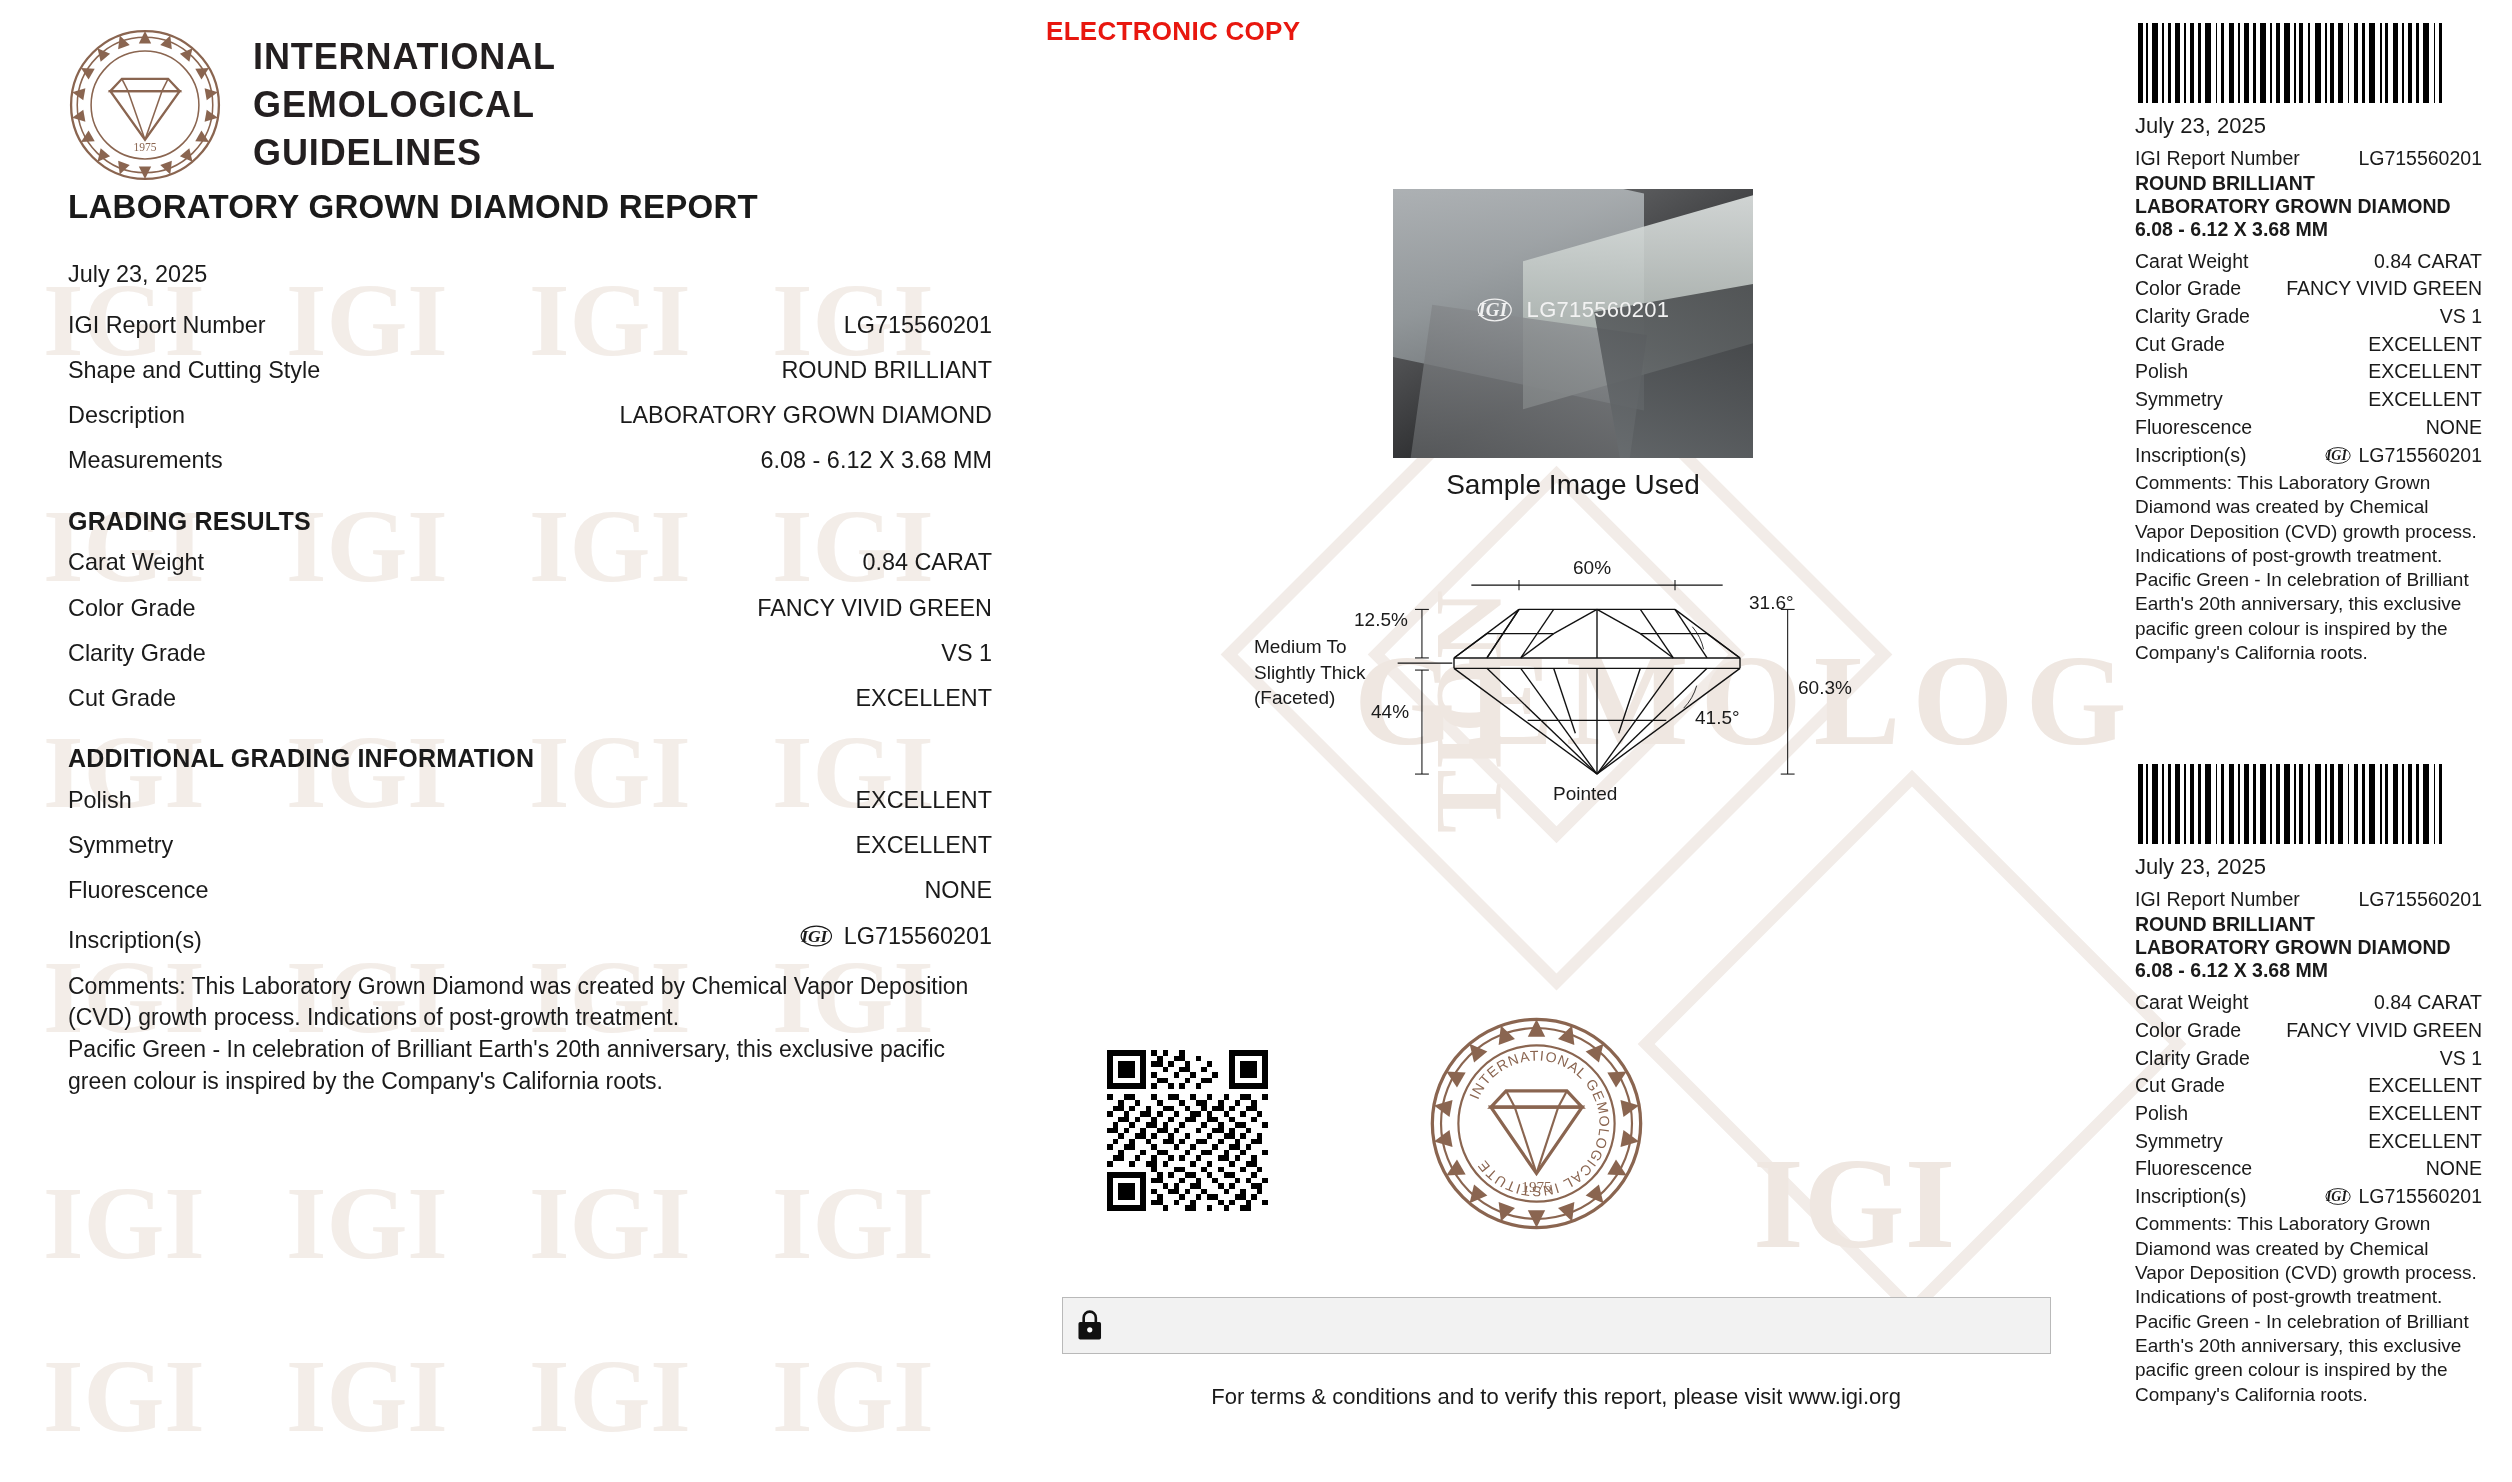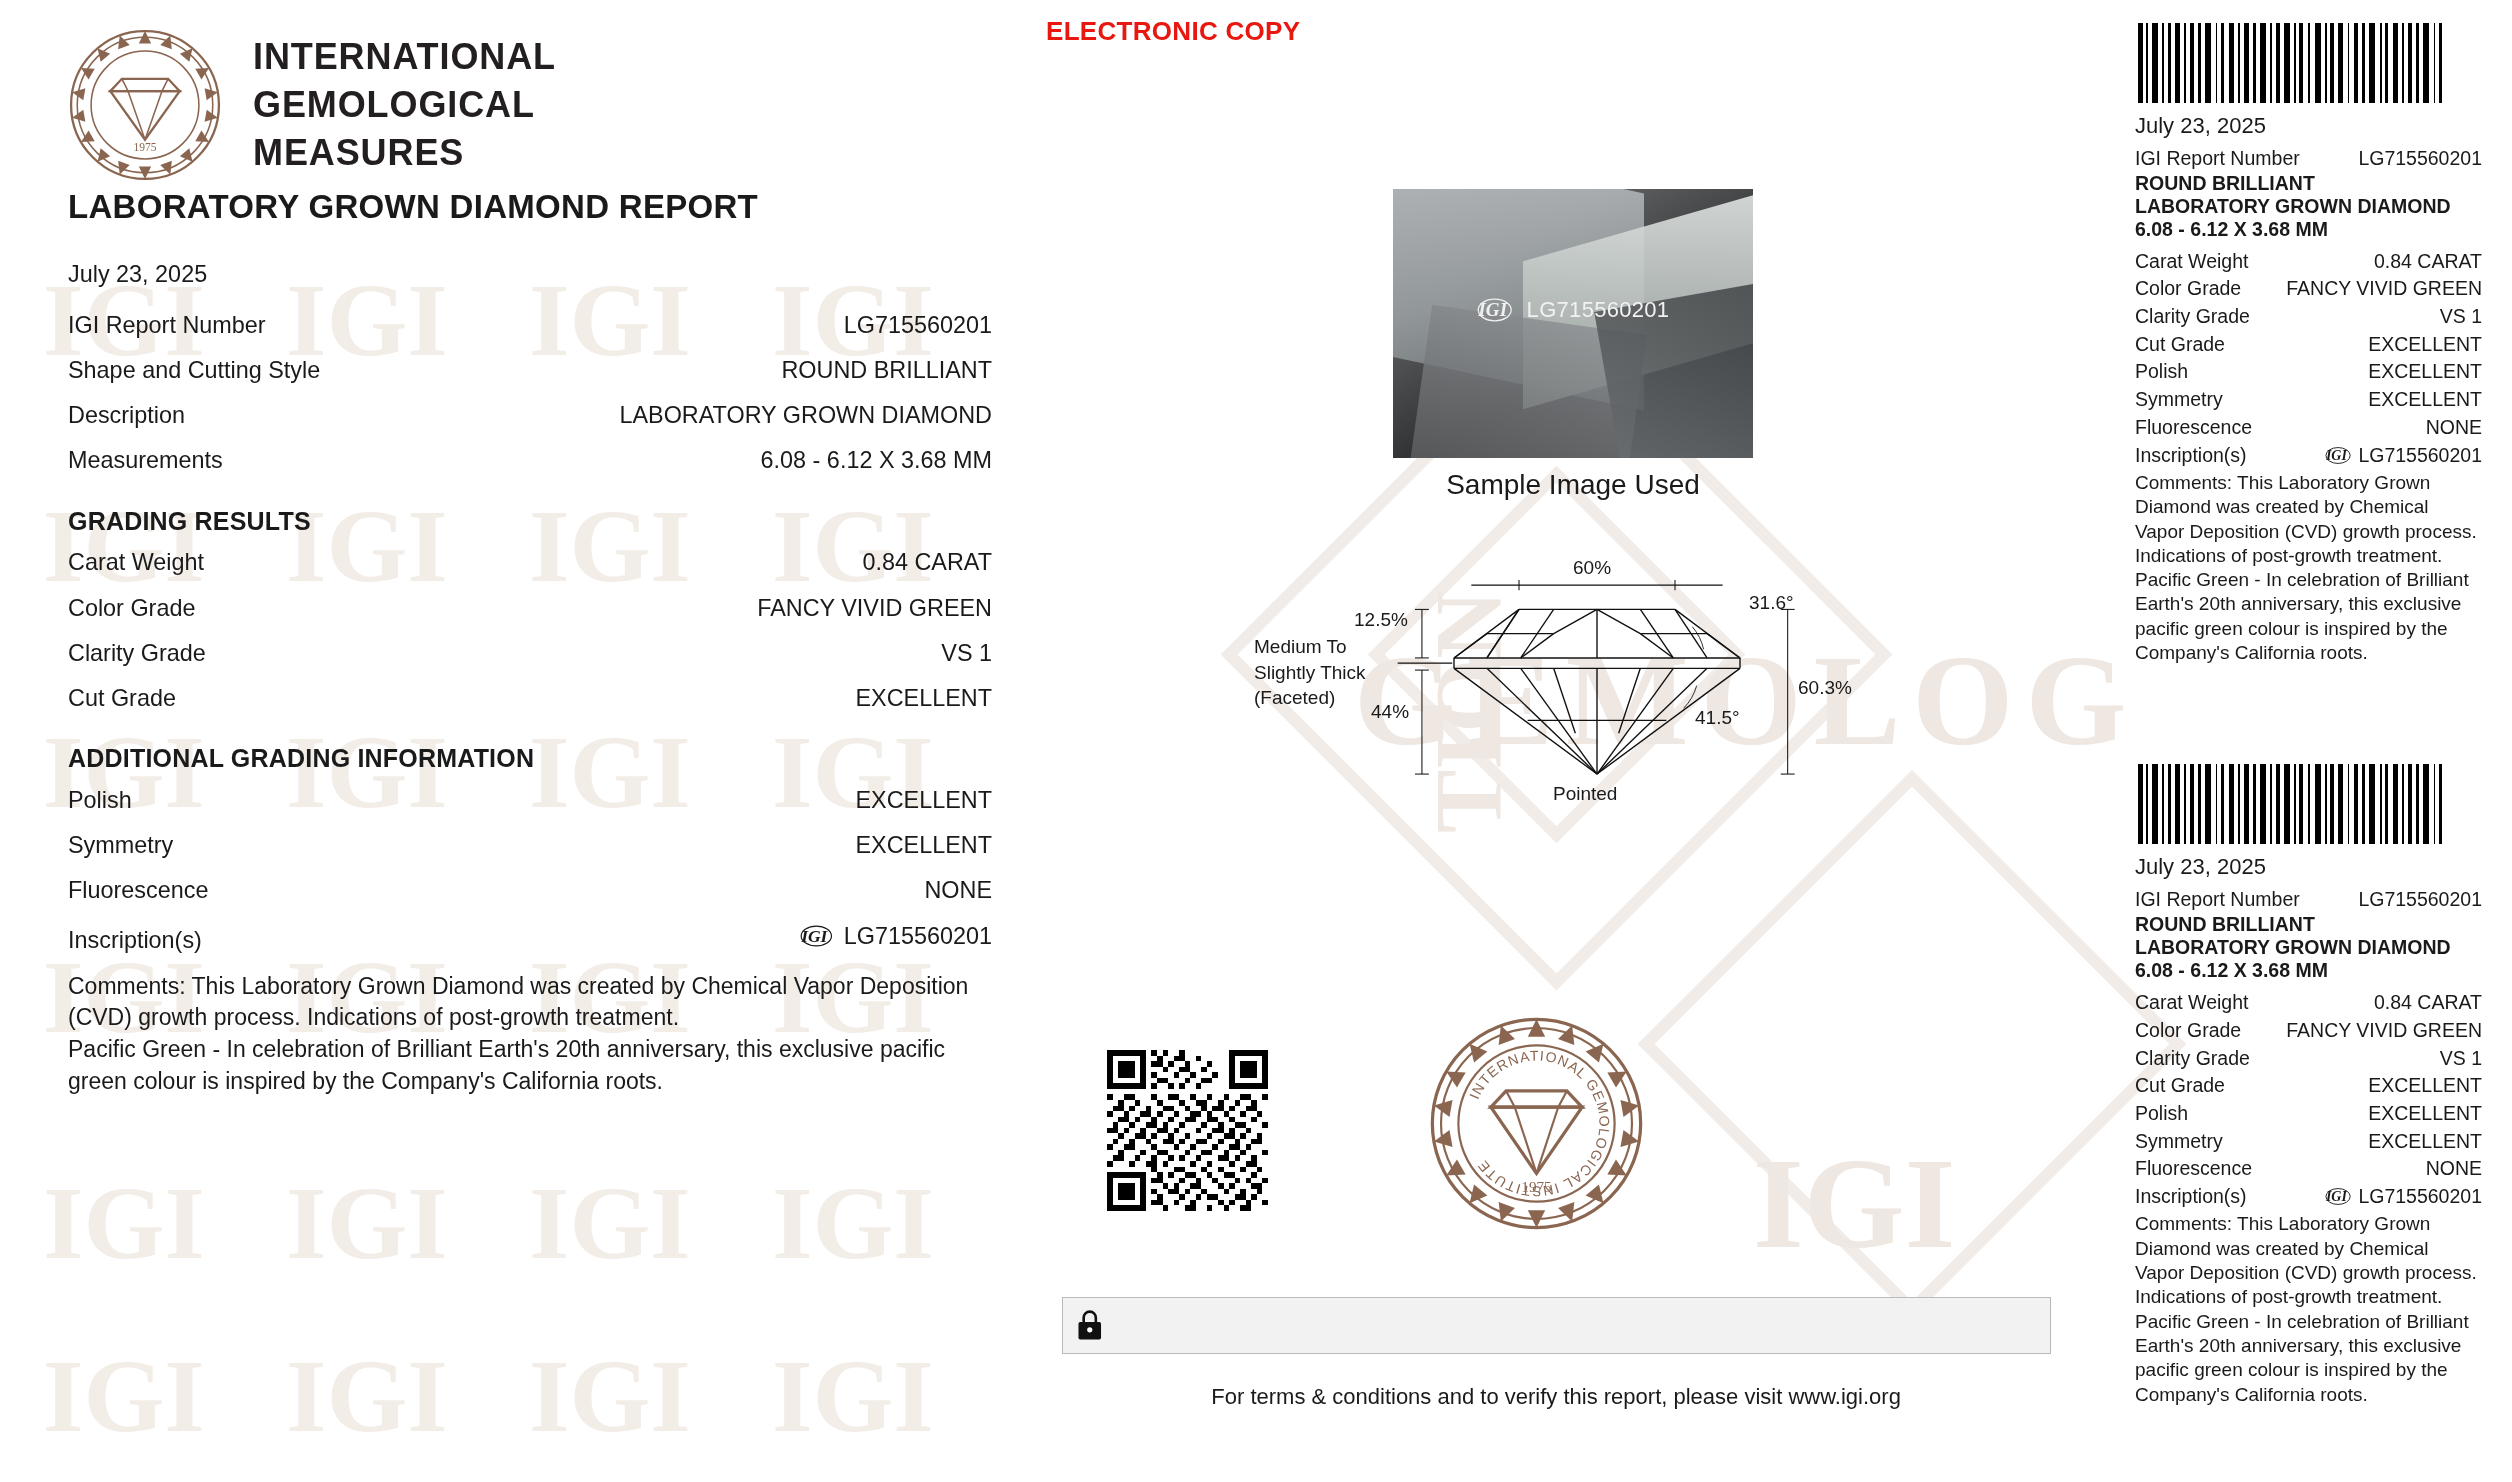--- a/index.html
+++ b/index.html
@@ -370,21 +370,21 @@
           <line x1="130" y1="66" x2="122" y2="82" stroke="#8a6550" stroke-width="2"></line>
           <line x1="78" y1="82" x2="122" y2="82" stroke="#8a6550" stroke-width="2"></line>
           <line x1="78" y1="82" x2="100" y2="145" stroke="#8a6550" stroke-width="2"></line>
           <line x1="122" y1="82" x2="100" y2="145" stroke="#8a6550" stroke-width="2"></line>
           <text x="100" y="160" font-size="15" fill="#8a6550" text-anchor="middle" font-family="Liberation Serif, serif">1975</text>
         </svg>
       </div>
       <div class="logo-text">
         <div>INTERNATIONAL</div>
         <div>GEMOLOGICAL</div>
-        <div>MEASURES</div>
+        <div>GUIDELINES</div>
       </div>
     </div>
 
     <div class="report-title">LABORATORY GROWN DIAMOND REPORT</div>
 
     <div class="issue-date">July 23, 2025</div>
 
     <table class="kv-table">
       <tbody>
           <tr>

